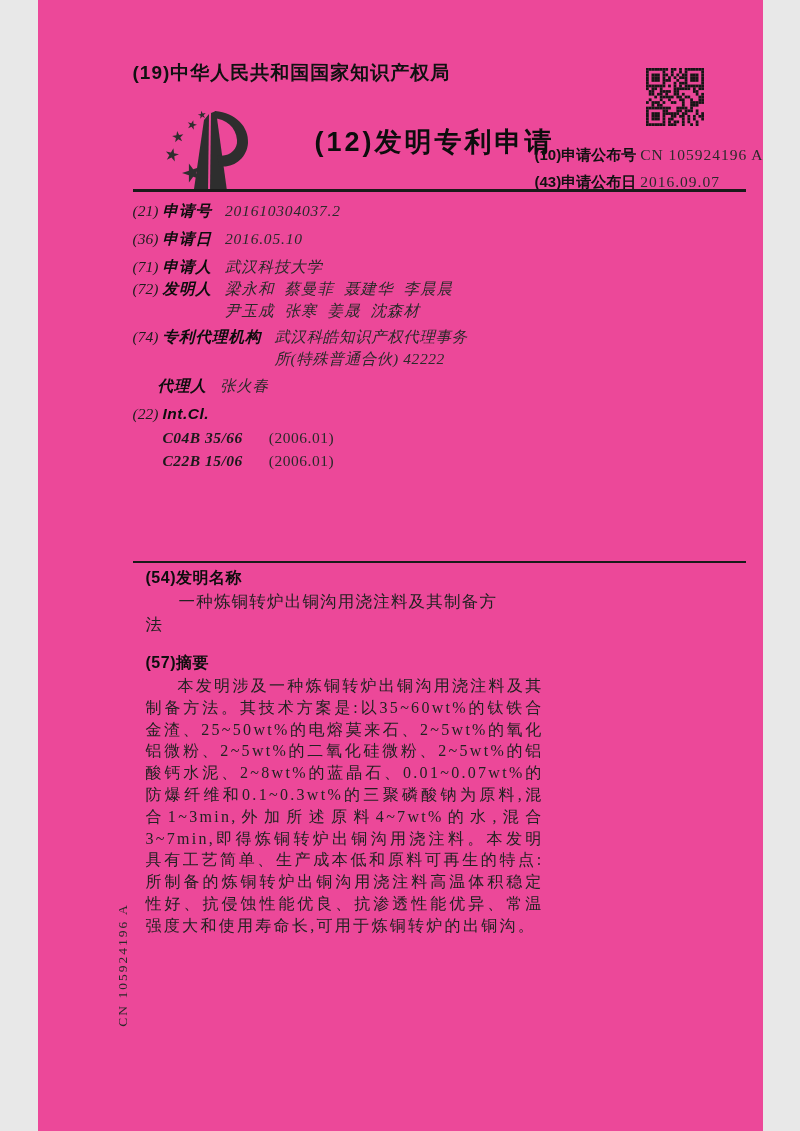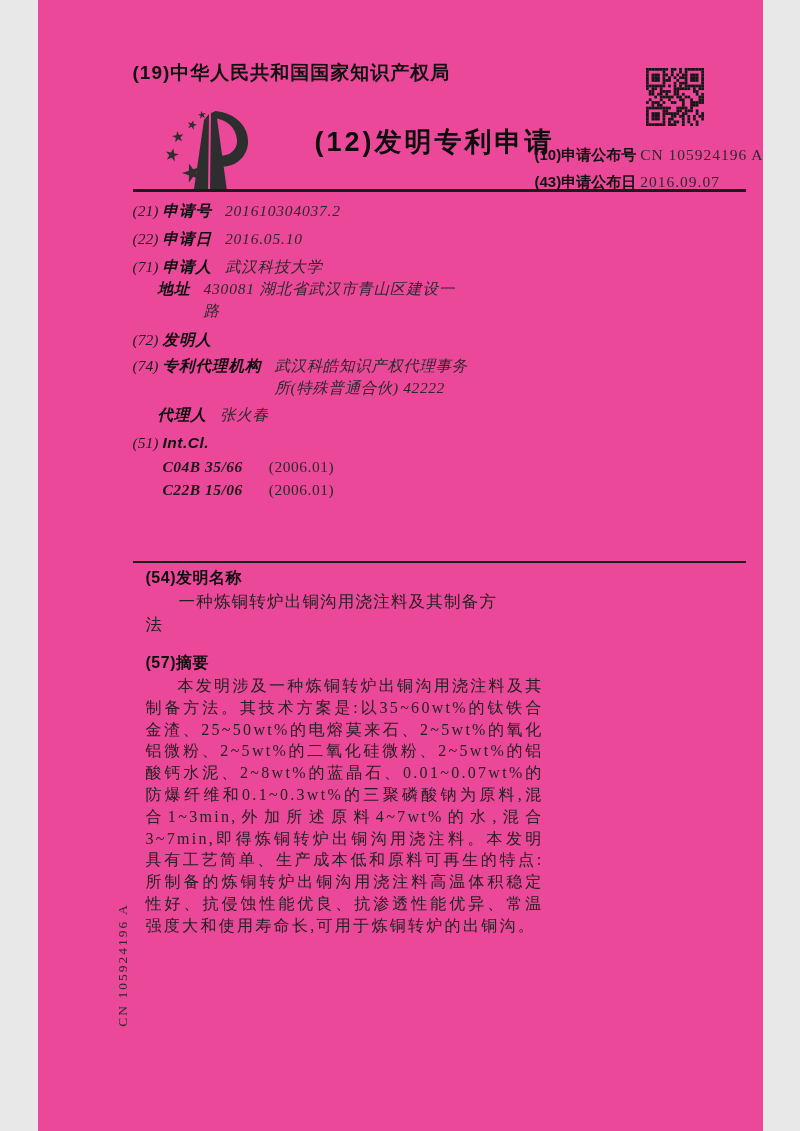--- a/index.html
+++ b/index.html
@@ -359,52 +359,49 @@
 
   <div class="biblio">
 
     <div class="brow">
       <span class="bcode">(21)</span>
         <span class="blbl">申请号</span>
         <span class="bval">201610304037.2</span>
     </div>
 
     <div class="brow">
-      <span class="bcode">(22)</span>
+      <span class="bcode">(36)</span>
         <span class="blbl">申请日</span>
         <span class="bval">2016.05.10</span>
     </div>
 
     <div class="brow m0">
       <span class="bcode">(71)</span>
         <span class="blbl">申请人</span>
         <span class="bval">武汉科技大学</span>
     </div>
-    <div class="brow sub" style="margin-bottom:7px;">
-      <span class="blbl">地址</span>
-        <span class="bval addr">430081 湖北省武汉市青山区建设一路</span>
-    </div>
 
     <div class="brow" style="margin-bottom:4px;">
       <span class="bcode">(72)</span>
         <span class="blbl">发明人</span>
+        <span class="inventors"><span class="li">梁永和</span><span class="li">蔡曼菲</span><span class="li">聂建华</span><span class="li">李晨晨</span><span class="li">尹玉成</span><span class="li">张寒</span><span class="li">姜晟</span><span class="li">沈森材</span></span>
     </div>
 
     <div class="brow m0">
       <span class="bcode">(74)</span>
         <span class="blbl">专利代理机构</span>
         <span class="bval agency-val">武汉科皓知识产权代理事务所(特殊普通合伙) 42222</span>
     </div>
     <div class="brow sub agent-row">
       <span class="blbl">代理人</span>
         <span class="bval">张火春</span>
     </div>
 
     <div class="brow m0">
-      <span class="bcode">(51)</span>
+      <span class="bcode">(22)</span>
         <span class="blbl intlbl">Int.Cl.</span>
     </div>
     <div class="intcl-list">
         <span class="li"><span class="cls">C04B 35/66</span><span class="ver">(2006.01)</span></span>
         <span class="li"><span class="cls">C22B 15/06</span><span class="ver">(2006.01)</span></span>
       </div>
 
   </div>
 
   <div class="rule rule2"></div>

